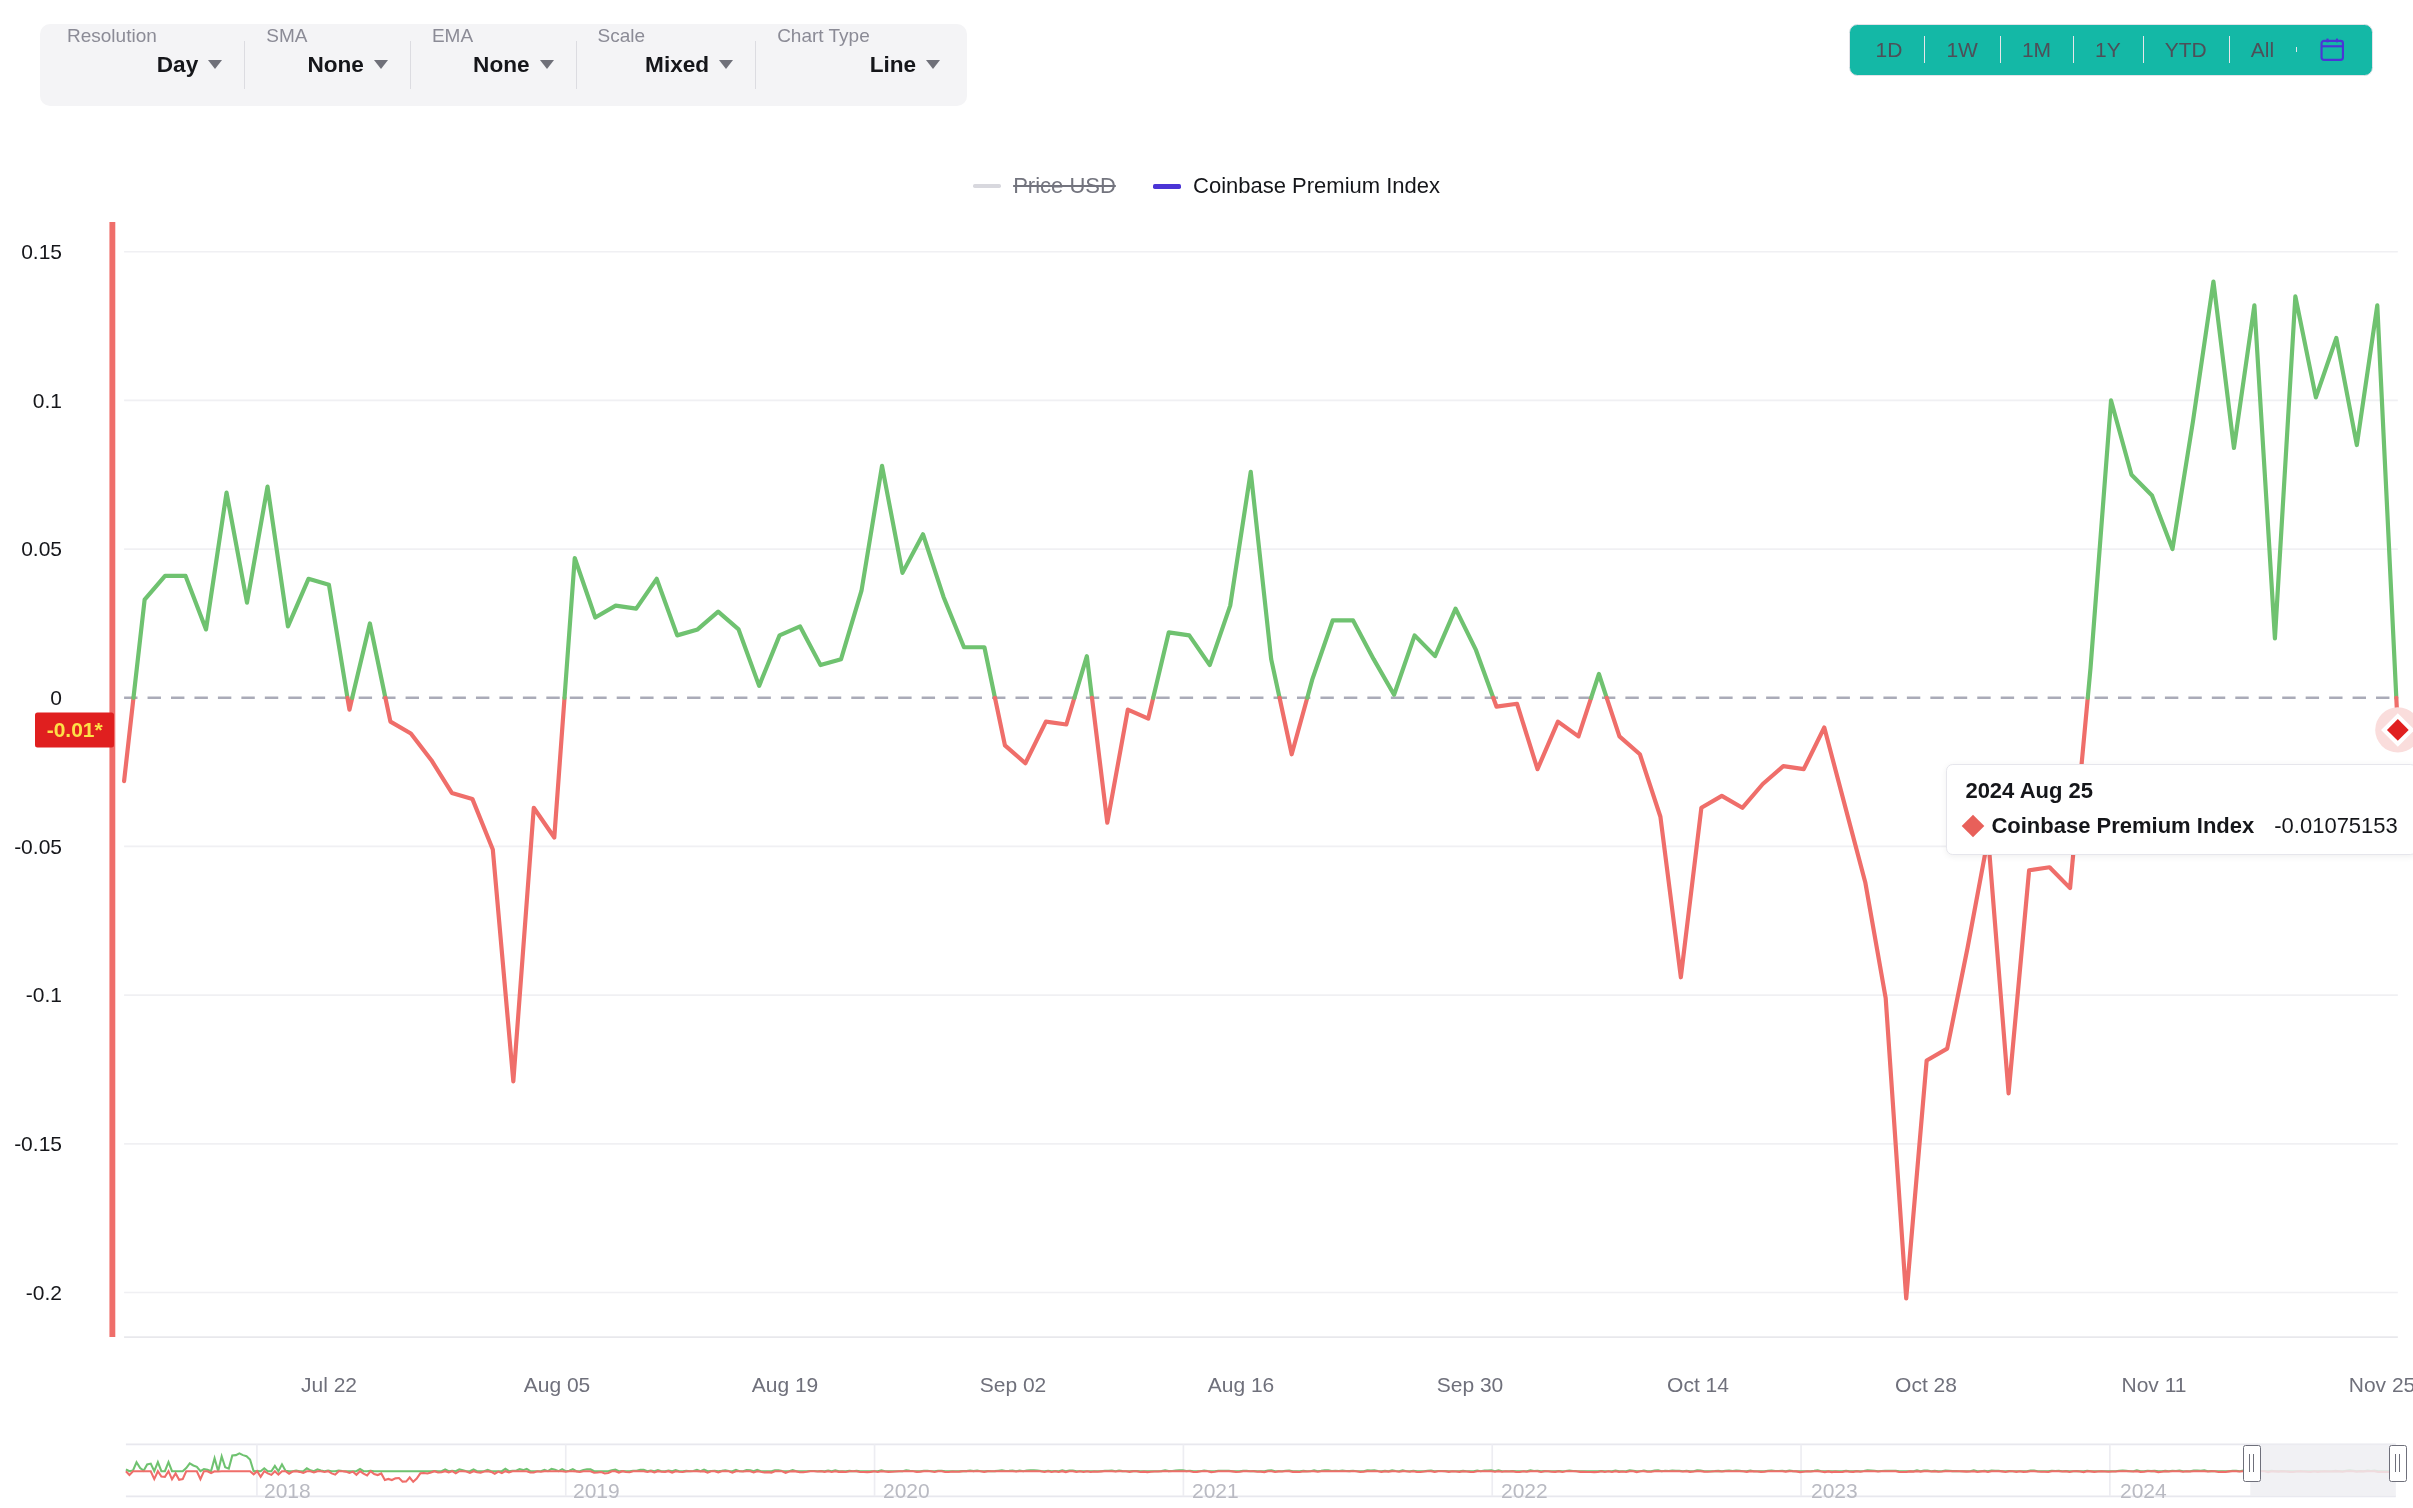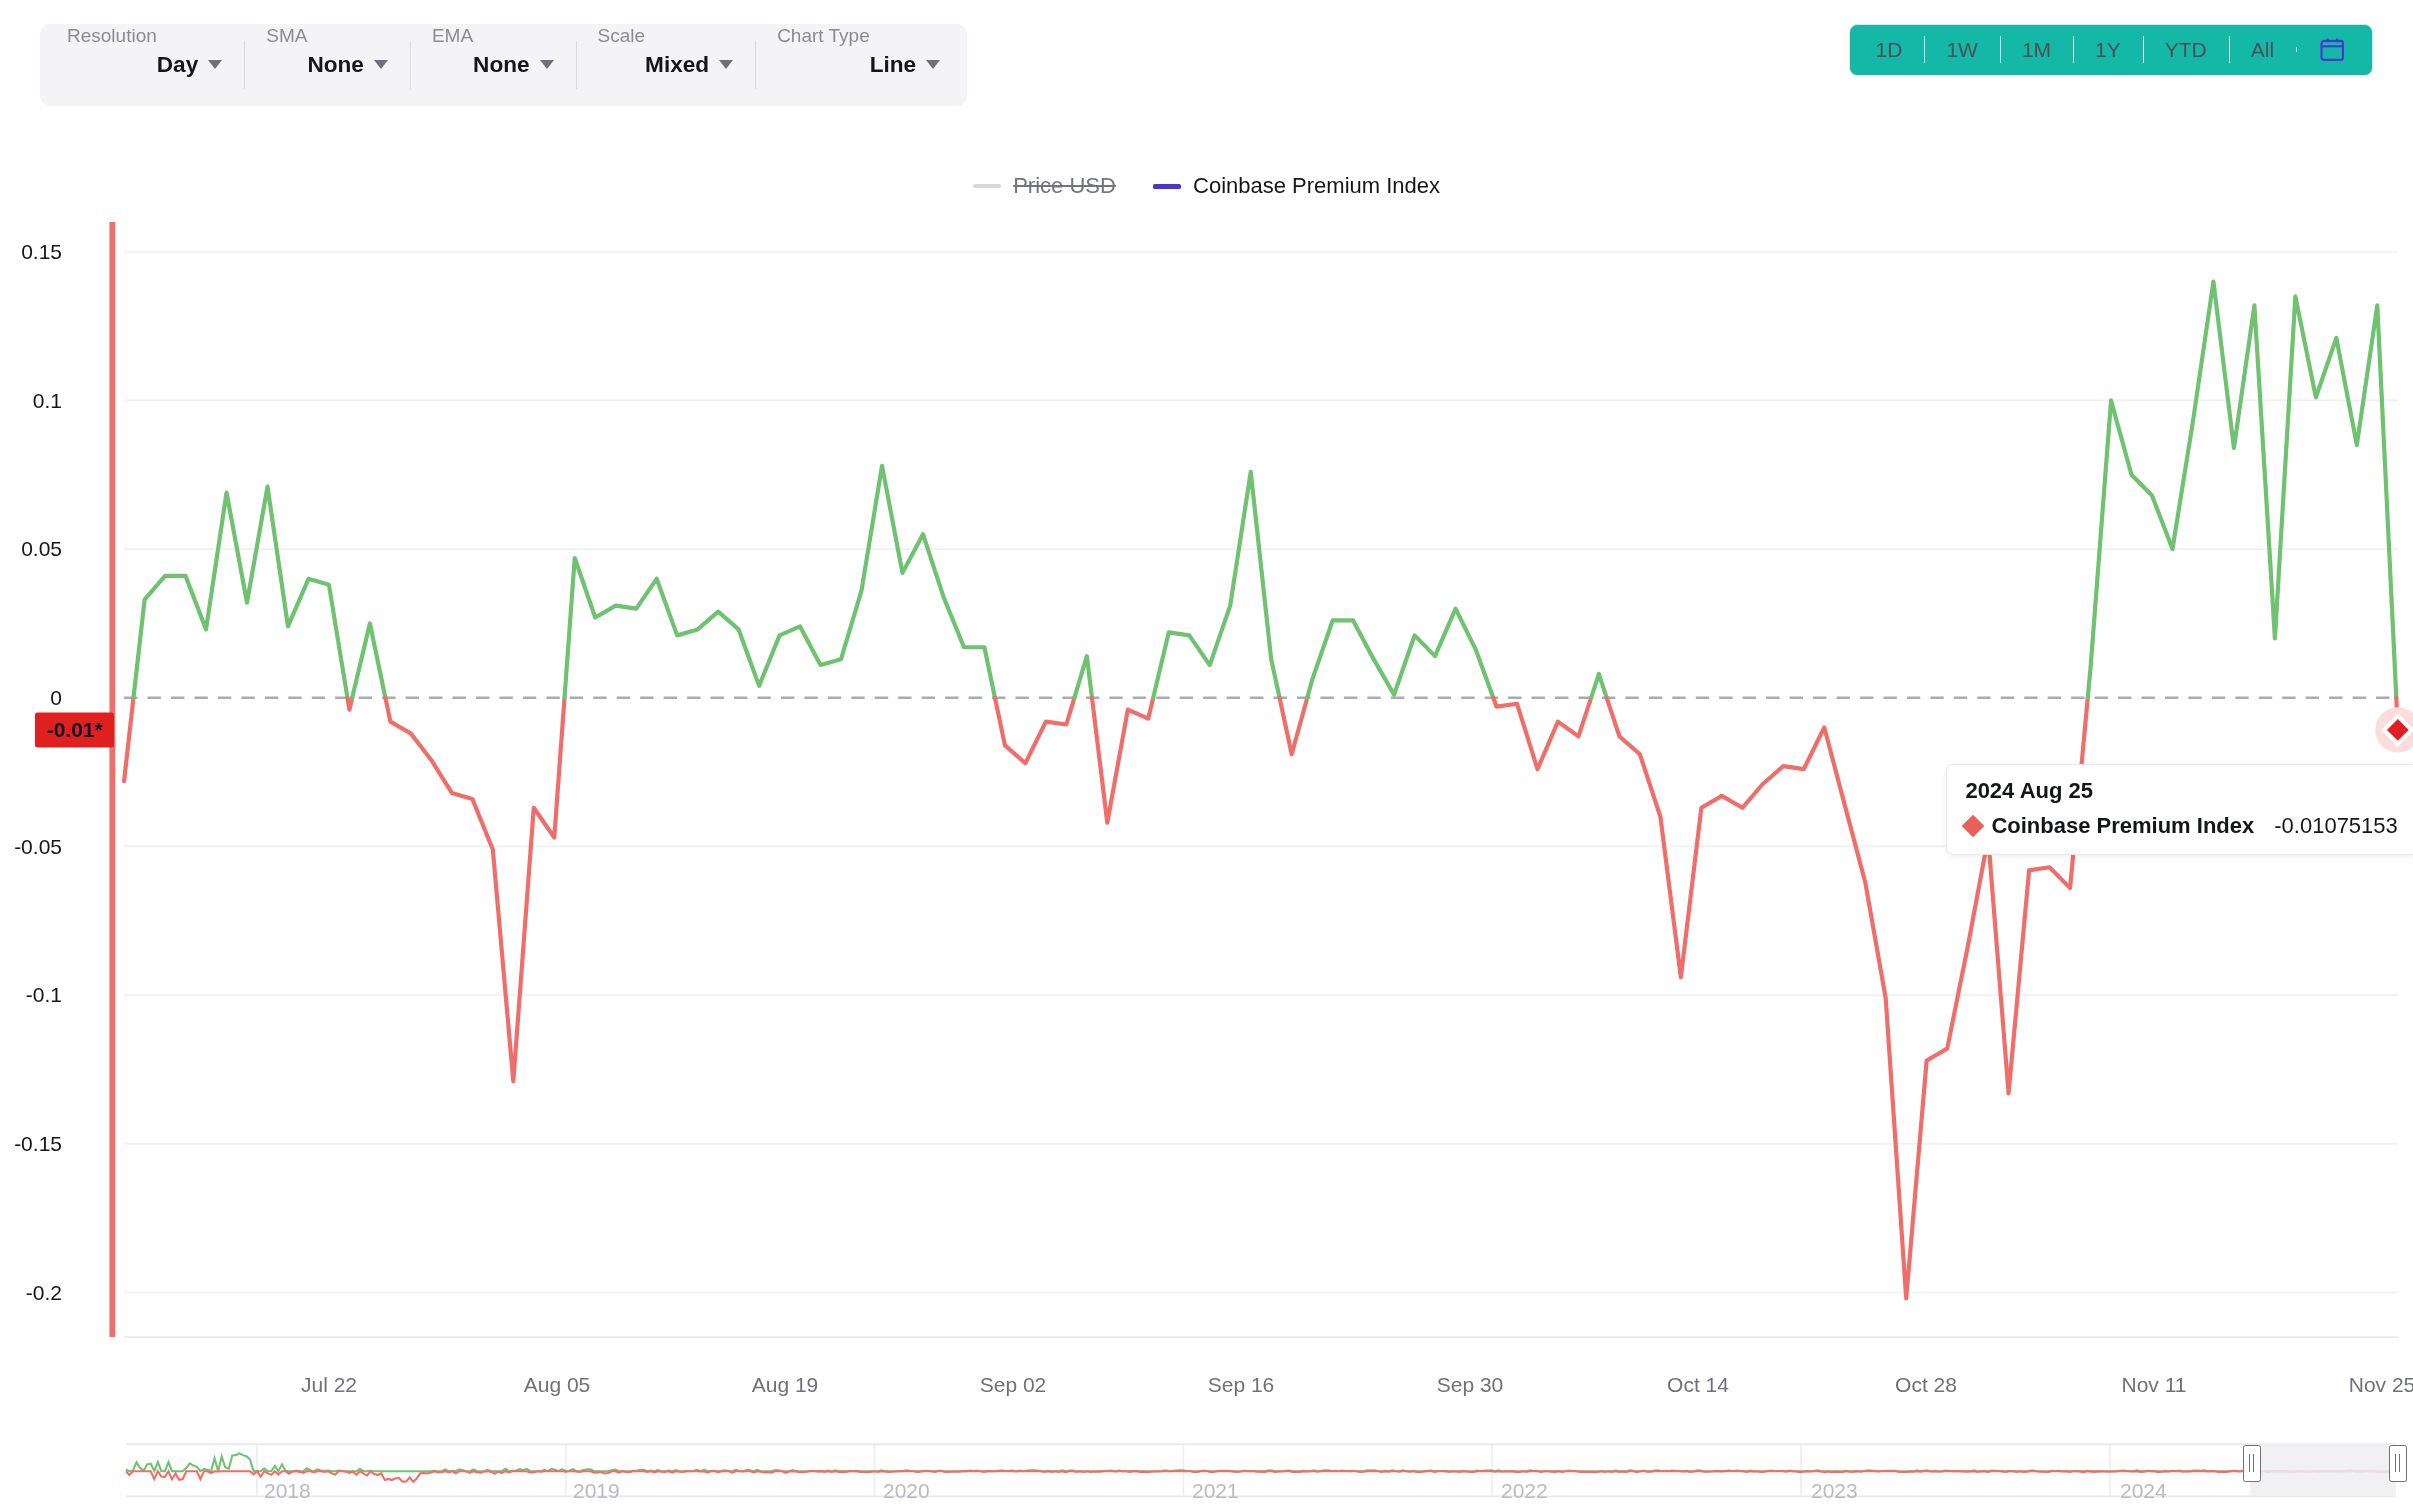--- a/index.html
+++ b/index.html
@@ -78,21 +78,21 @@
   
   .plot-wrap { position: absolute; left: 0; top: 0; width: 2413px; height: 1508px; }
   .yaxis-label {
     position: absolute; right: 2351px;
     font-size: 21px; color: #15161a; text-align: right;
     transform: translateY(-50%);
     white-space: nowrap;
   }
   .y-badge {
     position: absolute;
-    background: #e01f1f; color: #0f172a;
+    background: #e01f1f; color: #fde047;
     font-size: 21px; font-weight: 600;
     padding: 5px 11.7px 5.9px 11.7px;
     border-radius: 2.5px;
     transform: translateY(-50%);
     white-space: nowrap;
   }
   .xaxis-label {
     position: absolute;
     font-size: 21px; color: #6f707b;
     transform: translateX(-50%);
@@ -262,21 +262,21 @@
         <div class="yaxis-label" style="top: 847px;">-0.05</div>
         <div class="yaxis-label" style="top: 995px;">-0.1</div>
         <div class="yaxis-label" style="top: 1144px;">-0.15</div>
         <div class="yaxis-label" style="top: 1293px;">-0.2</div>
       </div>
     <div id="x-labels">
         <div class="xaxis-label" style="left: 329px; top: 1373px;">Jul 22</div>
         <div class="xaxis-label" style="left: 557px; top: 1373px;">Aug 05</div>
         <div class="xaxis-label" style="left: 785px; top: 1373px;">Aug 19</div>
         <div class="xaxis-label" style="left: 1013px; top: 1373px;">Sep 02</div>
-        <div class="xaxis-label" style="left: 1241px; top: 1373px;">Sep 16</div>
+        <div class="xaxis-label" style="left: 1241px; top: 1373px;">Aug 16</div>
         <div class="xaxis-label" style="left: 1470px; top: 1373px;">Sep 30</div>
         <div class="xaxis-label" style="left: 1698px; top: 1373px;">Oct 14</div>
         <div class="xaxis-label" style="left: 1926px; top: 1373px;">Oct 28</div>
         <div class="xaxis-label" style="left: 2154px; top: 1373px;">Nov 11</div>
         <div class="xaxis-label" style="left: 2382px; top: 1373px;">Nov 25</div>
       </div>
     <div class="y-badge" id="y-badge" style="top: 730px; left: 35px;">-0.01*</div>
   </div>
 
   <div class="tooltip">

